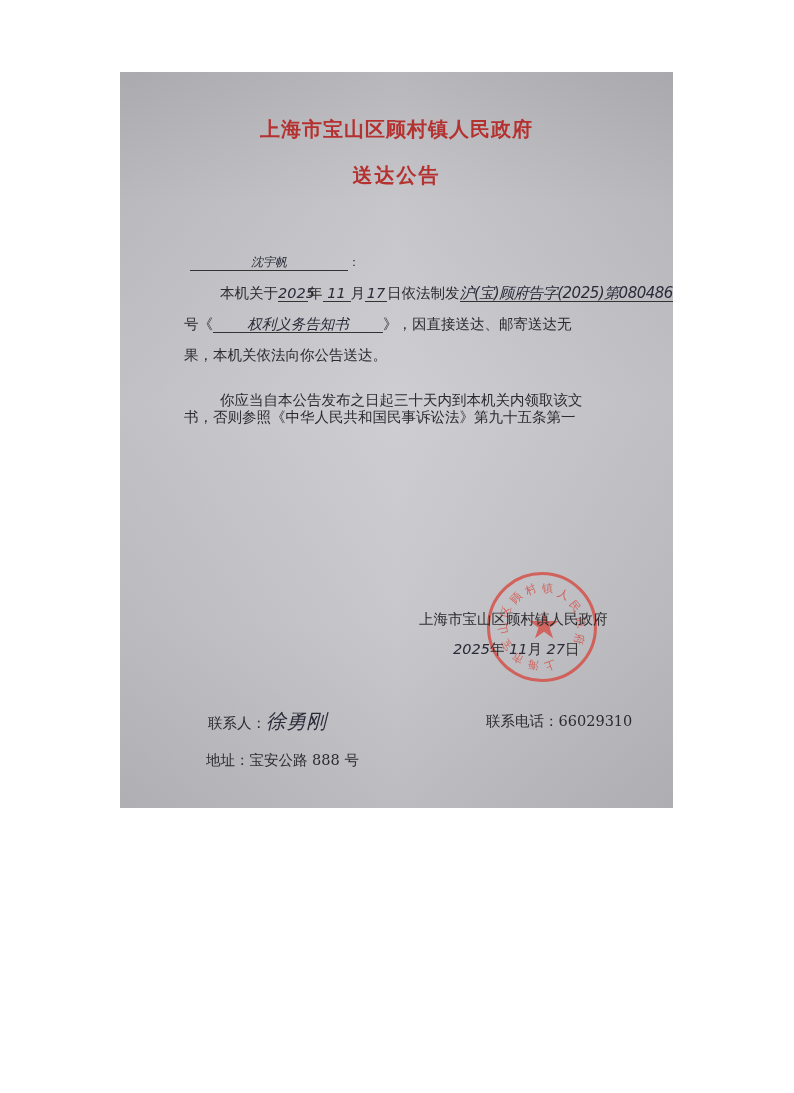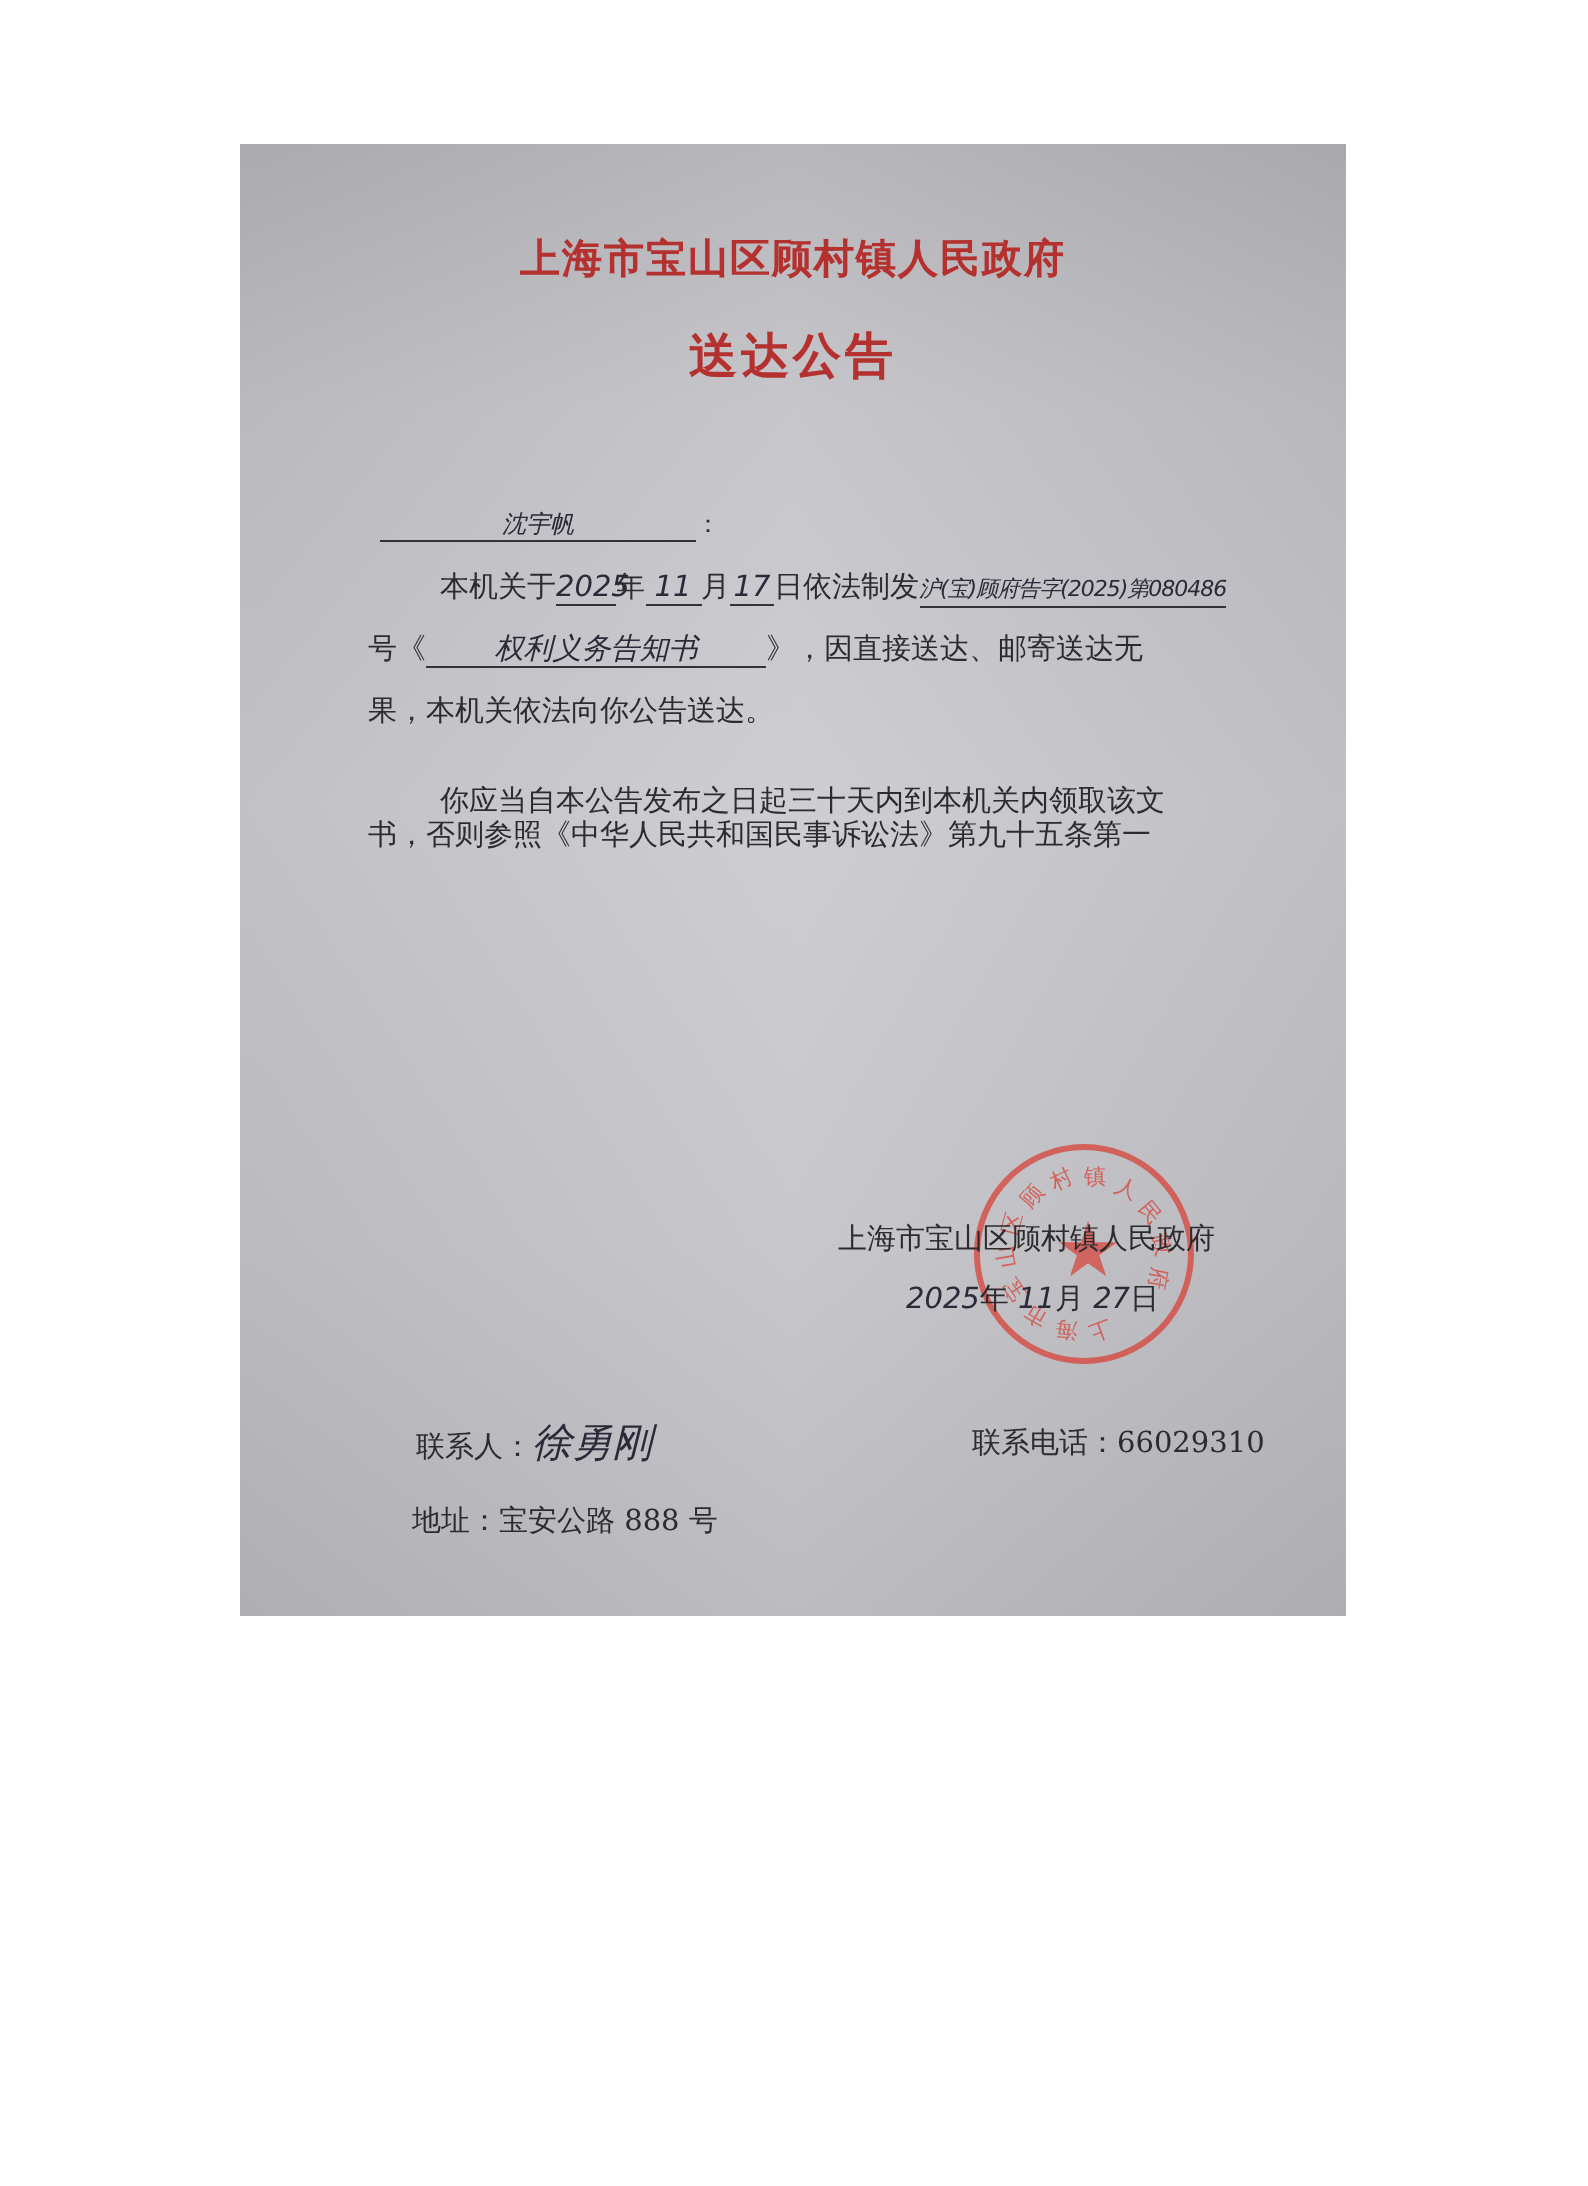--- a/index.html
+++ b/index.html
@@ -12,21 +12,21 @@
     .photo::before {
       content: ""; position: absolute; inset: 0;
       background: linear-gradient(90deg, rgba(0,0,0,0.05) 0%, rgba(255,255,255,0.05) 50%, rgba(0,0,0,0.06) 100%);
     }
     .title {
       position: absolute; left: 0; width: 553px; text-align: center;
       color: #b5312f; font-family: "DejaVu Sans", sans-serif; font-weight: bold;
       letter-spacing: 1px;
     }
     .title.org { top: 44px; font-size: 20px; }
-    .title.kind { top: 90px; font-size: 24px; letter-spacing: 2px; }
+    .title.kind { top: 90px; font-size: 20px; letter-spacing: 2px; }
     .body-text {
       position: absolute; font-family: "DejaVu Serif", serif; font-size: 14.5px;
       color: #2c2c2e; white-space: nowrap;
     }
     .hand {
       font-family: "DejaVu Sans", sans-serif; color: #2a2a38; font-style: italic;
       font-weight: 300;
     }
     .ul { display: inline-block; border-bottom: 1px solid #333; text-align: center; line-height: 16px; }
     .addressee { left: 70px; top: 182px; font-size: 12px; }
@@ -50,21 +50,21 @@
     .seal-star {
       position: absolute; left: 34px; top: 30px; width: 40px; height: 40px;
       color: rgba(214,70,60,0.75); font-size: 38px; line-height: 40px; text-align: center;
       font-family: "DejaVu Sans", sans-serif;
     }
     .seal-text {
       position: absolute; inset: 0; color: rgba(214,70,60,0.78);
       font-family: "DejaVu Sans", sans-serif; font-size: 11px;
     }
     .seal-text span { position: absolute; left: 50%; top: 50%; transform-origin: 0 0; }
-    .small-hand { font-size: 11px; letter-spacing: -0.5px; }
+    .small-hand { font-size: 15px; letter-spacing: -0.5px; }
   </style>
 </head>
 <body>
 
 <div class="photo">
 
   <div class="seal">
     <div class="seal-star">★</div>
     <div class="seal-text">
       <span style="transform: rotate(-200deg) translate(0,-46px);">上</span>

